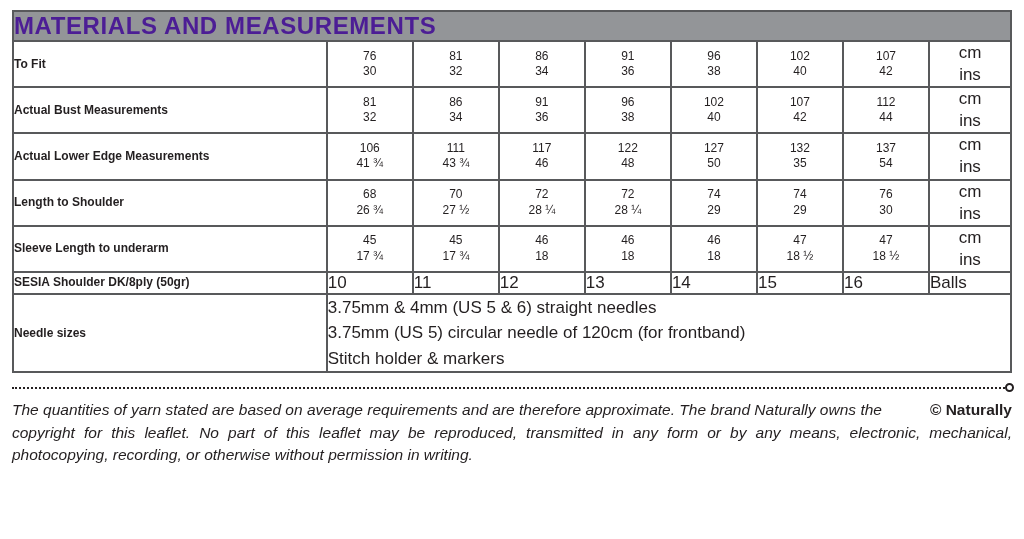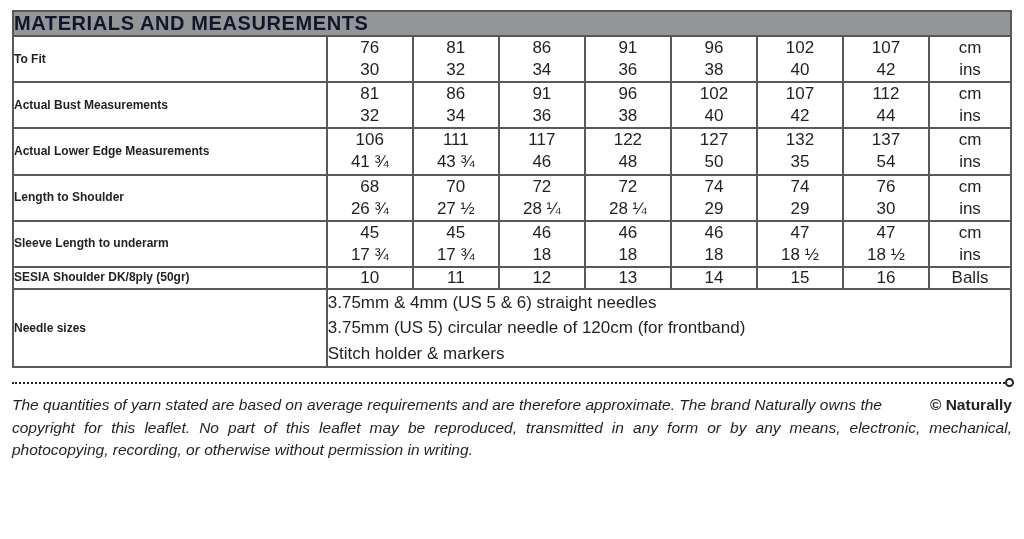--- a/index.html
+++ b/index.html
@@ -29,52 +29,51 @@
     table-layout: fixed;
     border: 2px solid #58595b;
   }
   table.mm td, table.mm th {
     border: 2px solid #58595b;
     padding: 0;
     vertical-align: middle;
   }
   .hdr-row th {
     background: #939598;
-    color: #0f172a;
+    color: #4c1d95;
     text-align: left;
-    font-size: 20px;
+    font-size: 24px;
     font-weight: bold;
     letter-spacing: 0.6px;
     padding: 7px 10px 8px 10px;
     border: 2px solid #58595b;
   }
   .label-cell {
     font-size: 12px;
     font-weight: bold;
     padding: 8px 10px;
     line-height: 1.25;
     text-align: left;
   }
   .val-cell {
     text-align: center;
-    font-size: 17px;
+    font-size: 12px;
     line-height: 1.3;
     padding: 8px 2px;
   }
   .val-cell .metric { display: block; }
   .val-cell .imperial { display: block; }
   .unit-cell {
     text-align: center;
     font-size: 17px;
     line-height: 1.3;
     padding: 8px 2px;
   }
   .unit-cell span { display: block; }
   .single-line {
-    text-align: center;
     font-size: 17px;
     padding: 10px 2px;
   }
   .needles-cell {
     font-size: 17px;
     line-height: 1.5;
     padding: 10px 12px;
     text-align: left;
   }
   .needles-cell div { white-space: nowrap; }

